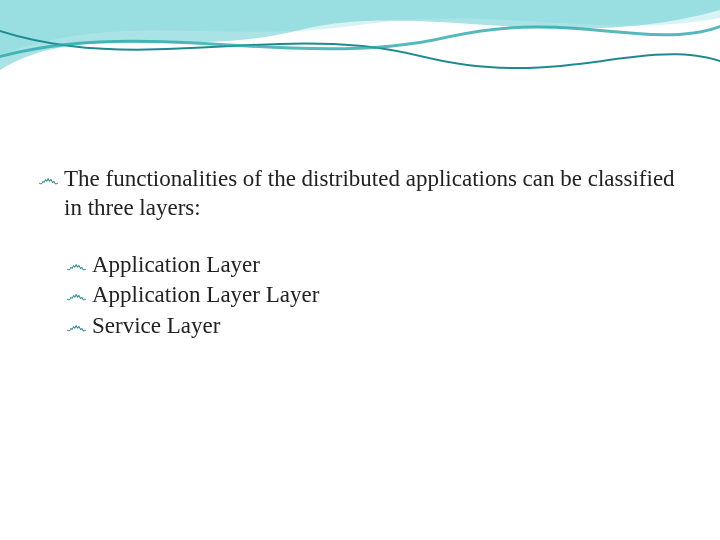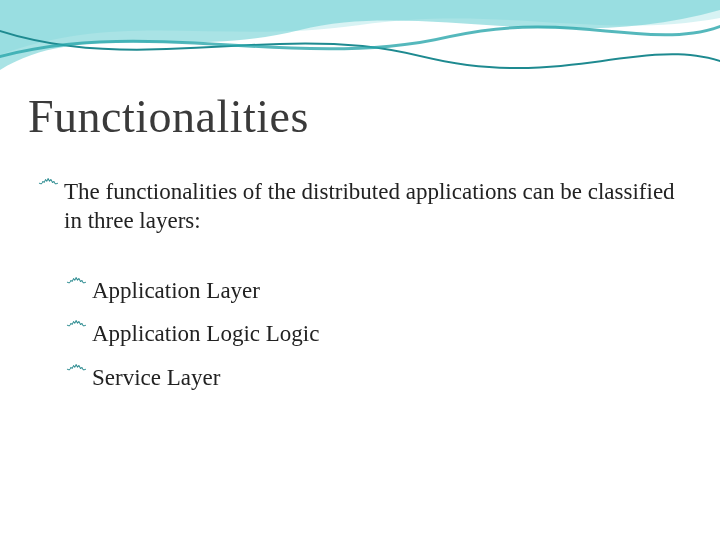--- a/index.html
+++ b/index.html
@@ -57,51 +57,49 @@
   }
   .bullet-icon {
     flex: 0 0 auto;
     width: 26px;
     color: #2a8a8f;
     font-size: 22px;
     line-height: 1.25;
   }
   .bullet-text {
     flex: 1 1 auto;
-    margin-top: 13px;
   }
 </style>
 </head>
 <body>
 
 <div class="slide">
 
   <svg class="wave-decor" viewBox="0 0 720 110" preserveAspectRatio="none">
     <path d="M0,0 L720,0 L720,18 C600,40 500,5 360,25 C220,45 120,10 0,55 Z" fill="#c7eef0" opacity="0.7"></path>
     <path d="M0,0 L720,0 L720,10 C560,55 420,0 300,30 C180,60 80,20 0,70 Z" fill="#6fd0d4" opacity="0.6"></path>
     <path d="M0,30 C140,75 280,20 420,55 C560,90 640,35 720,60 L720,62 C640,37 560,92 420,57 C280,22 140,77 0,32 Z" fill="#1e8a90"></path>
     <path d="M0,55 C150,15 300,70 450,35 C570,8 650,50 720,25 L720,28 C650,53 570,11 450,38 C300,73 150,18 0,58 Z" fill="#2aa6ab" opacity="0.8"></path>
   </svg>
 
-  <div class="title">Functionalities</div>
 
   <div class="body">
     <div class="bullet-row">
       <span class="bullet-icon">෴</span>
       <span class="bullet-text">The functionalities of the distributed applications can be classified in three layers:</span>
     </div>
 
     <div class="sub-list">
       <div class="bullet-row">
         <span class="bullet-icon">෴</span>
         <span class="bullet-text">Application Layer</span>
       </div>
       <div class="bullet-row">
         <span class="bullet-icon">෴</span>
-        <span class="bullet-text">Application Logic Logic</span>
+        <span class="bullet-text">Application Layer Layer</span>
       </div>
       <div class="bullet-row">
         <span class="bullet-icon">෴</span>
         <span class="bullet-text">Service Layer</span>
       </div>
     </div>
   </div>
 
 </div>
 

